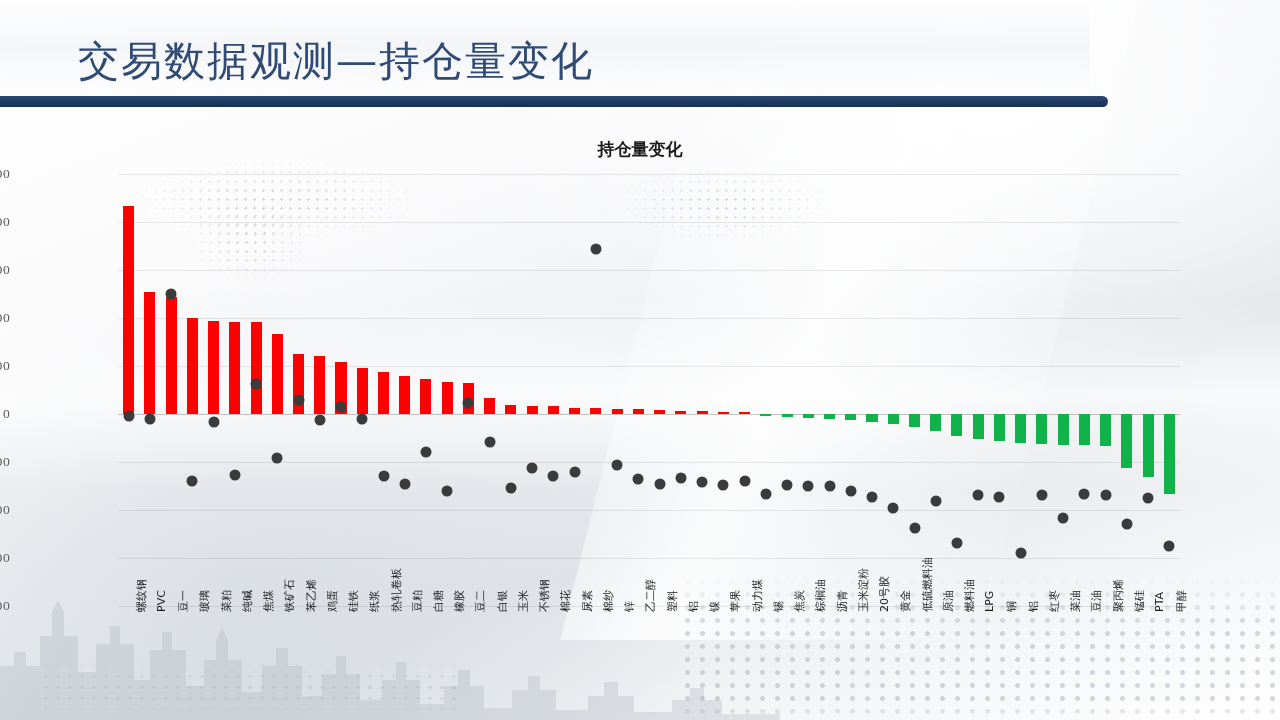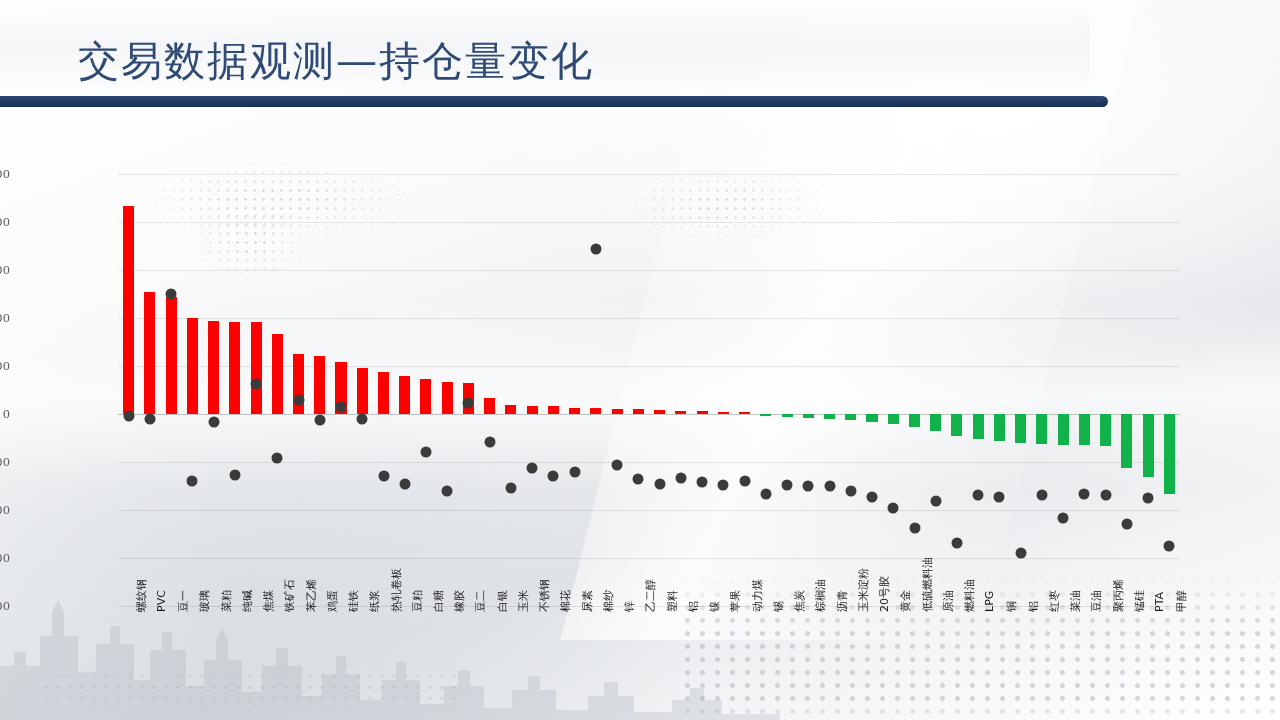--- a/index.html
+++ b/index.html
@@ -121,20 +121,21 @@
   <div class="dotmap dm4"></div>
 </div>
 
 <div id="titlebar">
   <div class="glass"></div>
   <div class="rule"></div>
   <div id="slide-title">交易数据观测—持仓量变化</div>
 </div>
 
 <div id="chart-area">
+  <div id="chart-title">持仓量变化</div>
   <div id="plot">
       <div class="gridline" style="top: 0px;"></div>
       <div class="ytick" style="top: 0px;">100000</div>
       <div class="gridline" style="top: 48px;"></div>
       <div class="ytick" style="top: 48px;">80000</div>
       <div class="gridline" style="top: 96px;"></div>
       <div class="ytick" style="top: 96px;">60000</div>
       <div class="gridline" style="top: 144px;"></div>
       <div class="ytick" style="top: 144px;">40000</div>
       <div class="gridline" style="top: 192px;"></div>

